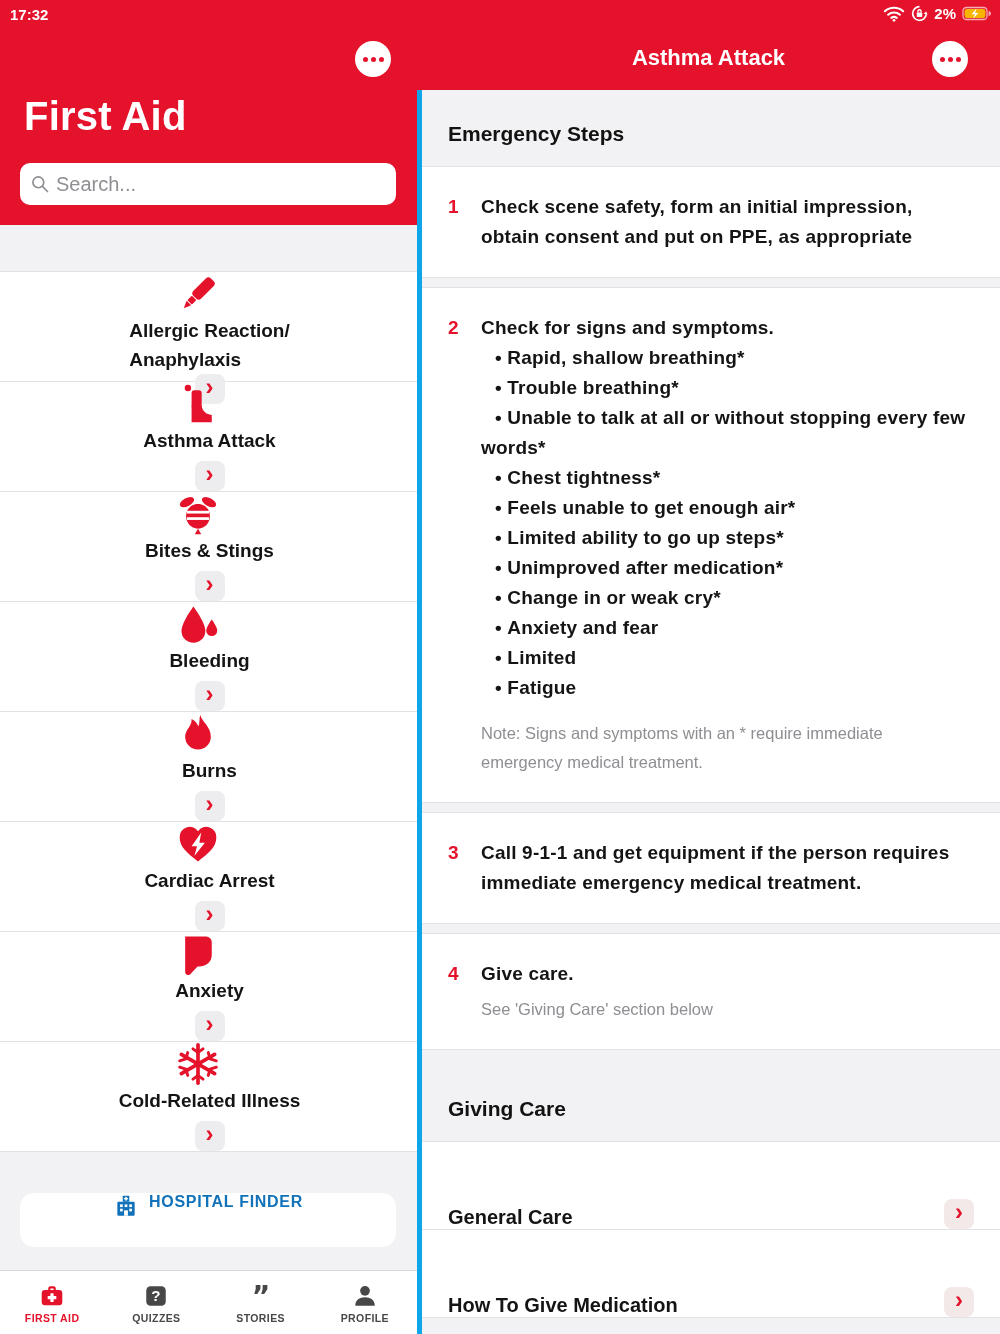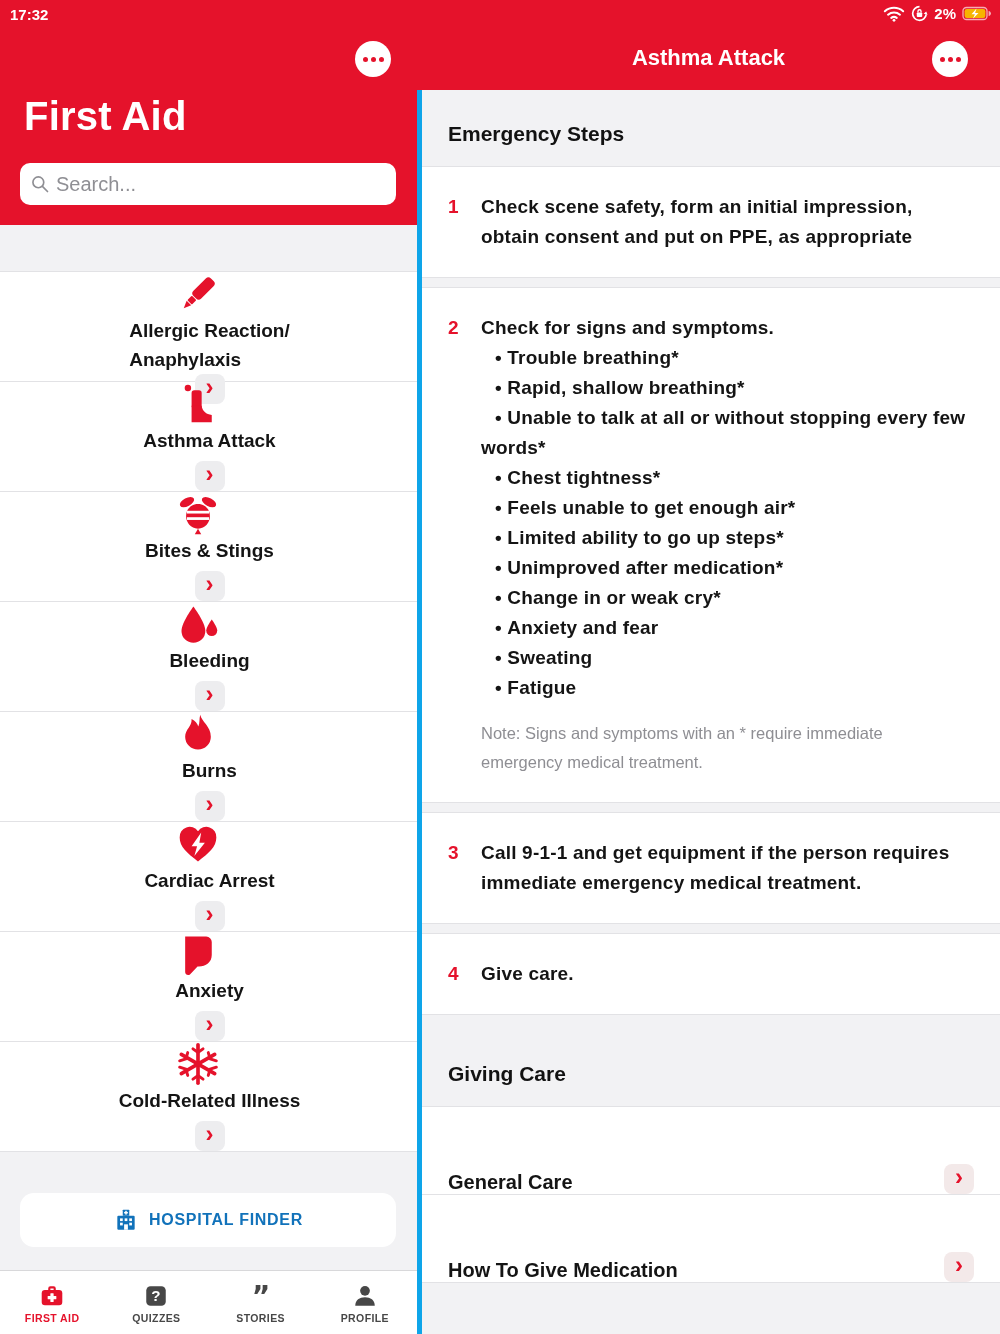--- a/index.html
+++ b/index.html
@@ -30,21 +30,21 @@
   .gray-gap{height:46px;flex:none;}
   .cond-list{background:#fff;border-top:1px solid var(--divider);flex:none;}
   .list-row{height:110px;display:flex;align-items:center;padding:0 22px 0 24px;border-bottom:1px solid var(--divider);background:#fff;cursor:pointer;flex-direction:column;}
   .li-icon{width:44px;height:44px;color:var(--red);margin-right:24px;flex:none;}
   .li-icon svg{width:44px;height:44px;display:block;}
   .li-label{flex:1;font-size:19px;font-weight:bold;color:#141414;line-height:29px;white-space:pre-line;}
   .chev-box{width:30px;height:30px;border-radius:8px;background:#ededef;display:flex;align-items:center;justify-content:center;flex:none;cursor:pointer;}
   .chev-glyph{color:var(--red);font-size:24px;font-weight:bold;line-height:26px;margin-top:-4px;}
 
   .left-bottom{flex:1;position:relative;}
-  .hospital-btn{position:absolute;left:20px;right:21px;top:41px;height:54px;background:#fff;border-radius:14px;display:flex;align-items:center;justify-content:center;gap:10px;cursor:pointer;}
+  .hospital-btn{position:absolute;left:20px;right:21px;top:41px;height:54px;background:#fff;border-radius:14px;display:flex;align-items:flex-start;justify-content:center;gap:10px;cursor:pointer;}
   .hospital-btn svg{width:26px;height:26px;color:var(--blue);}
   .hospital-btn .hb-label{color:var(--blue);font-size:16px;font-weight:bold;letter-spacing:0.7px;}
 
   .tab-bar{position:absolute;bottom:0;left:0;width:417px;height:64px;background:#fff;border-top:1px solid #d8d8da;display:flex;}
   .tab{flex:1;display:flex;flex-direction:column;align-items:center;justify-content:center;gap:3px;color:#474747;cursor:pointer;padding-top:2px;}
   .tab-icon{width:26px;height:26px;}
   .tab-icon svg{width:26px;height:26px;display:block;}
   .tab-label{font-size:10.5px;font-weight:bold;letter-spacing:0.4px;}
   .tab.active{color:var(--red);}
 
@@ -310,44 +310,45 @@
           <div class="step-card">
             <span class="step-num">1</span>
             <div class="step-body">
               <div>Check scene safety, form an initial impression, obtain consent and put on PPE, as appropriate</div>
             </div>
           </div>
           <div class="step-card">
             <span class="step-num">2</span>
             <div class="step-body">
               <div>Check for signs and symptoms.</div>
+              <div class="bullet">Rapid, shallow breathing*</div>
               <div class="bullet">Trouble breathing*</div>
-              <div class="bullet">Rapid, shallow breathing*</div>
               <div class="bullet">Unable to talk at all or without stopping every few words*</div>
               <div class="bullet">Chest tightness*</div>
               <div class="bullet">Feels unable to get enough air*</div>
               <div class="bullet">Limited ability to go up steps*</div>
               <div class="bullet">Unimproved after medication*</div>
               <div class="bullet">Change in or weak cry*</div>
               <div class="bullet">Anxiety and fear</div>
-              <div class="bullet">Sweating</div>
+              <div class="bullet">Limited</div>
               <div class="bullet">Fatigue</div>
               <div class="note">Note: Signs and symptoms with an * require immediate emergency medical treatment.</div>
             </div>
           </div>
           <div class="step-card">
             <span class="step-num">3</span>
             <div class="step-body">
               <div>Call 9-1-1 and get equipment if the person requires immediate emergency medical treatment.</div>
             </div>
           </div>
           <div class="step-card">
             <span class="step-num">4</span>
             <div class="step-body">
               <div>Give care.</div>
+              <div class="note subtext">See 'Giving Care' section below</div>
             </div>
           </div>
         </div>
       <div class="section-title giving-title">Giving Care</div>
       <div class="care-links" id="care-links">
           <div class="care-row">
             <span class="care-label">General Care</span>
             <span class="chev-box care-chev">
               <span class="chev-glyph">›</span>
             </span>

